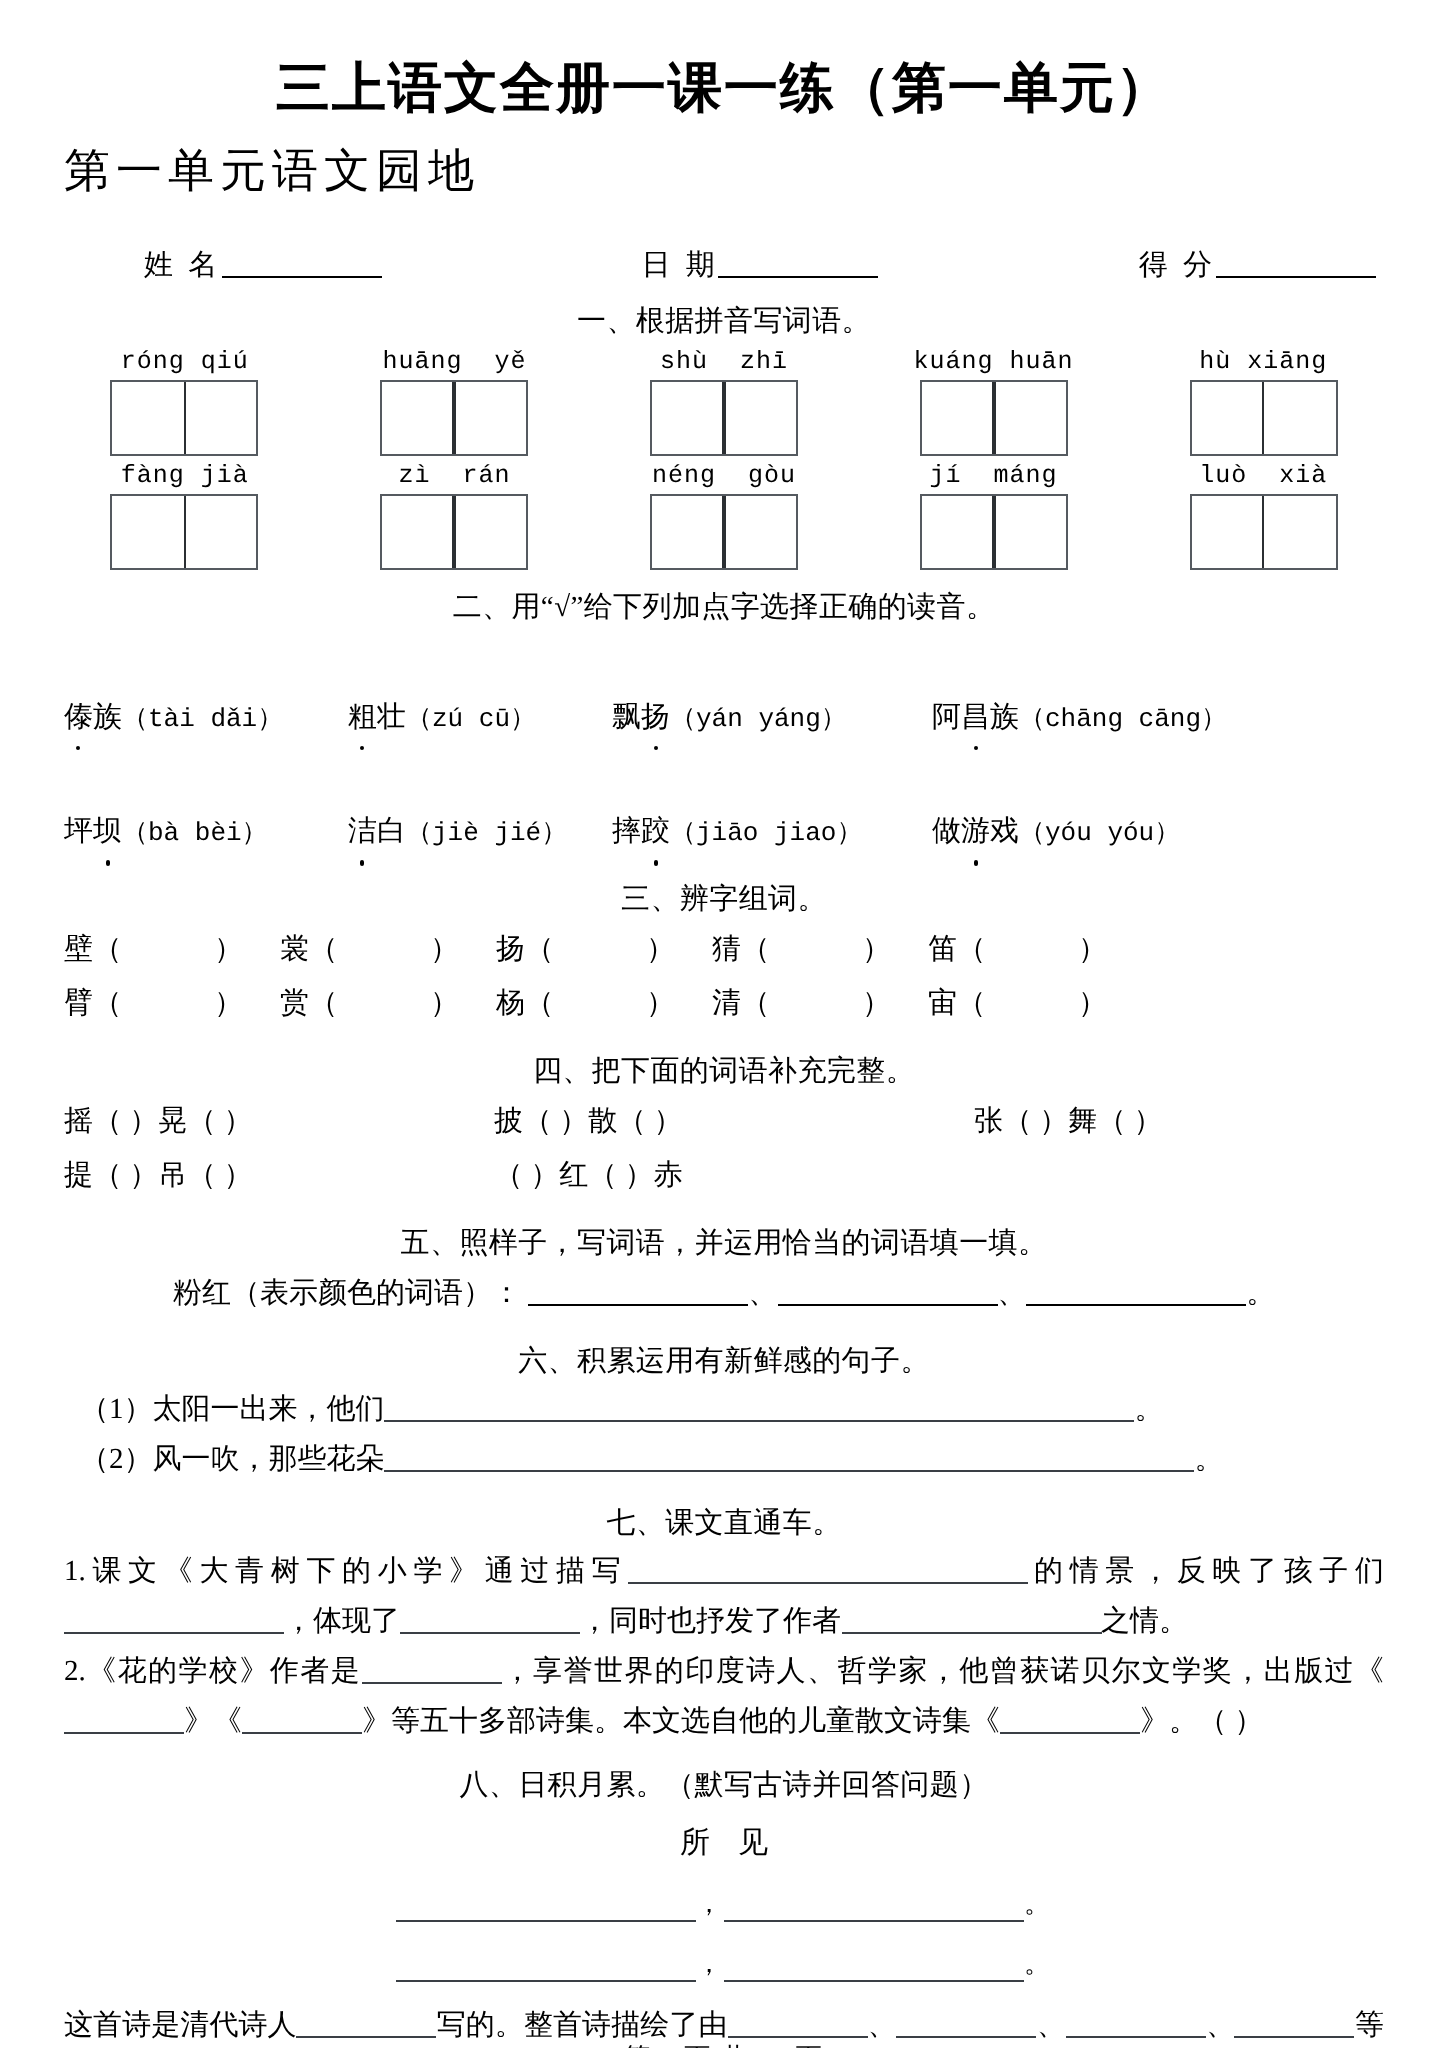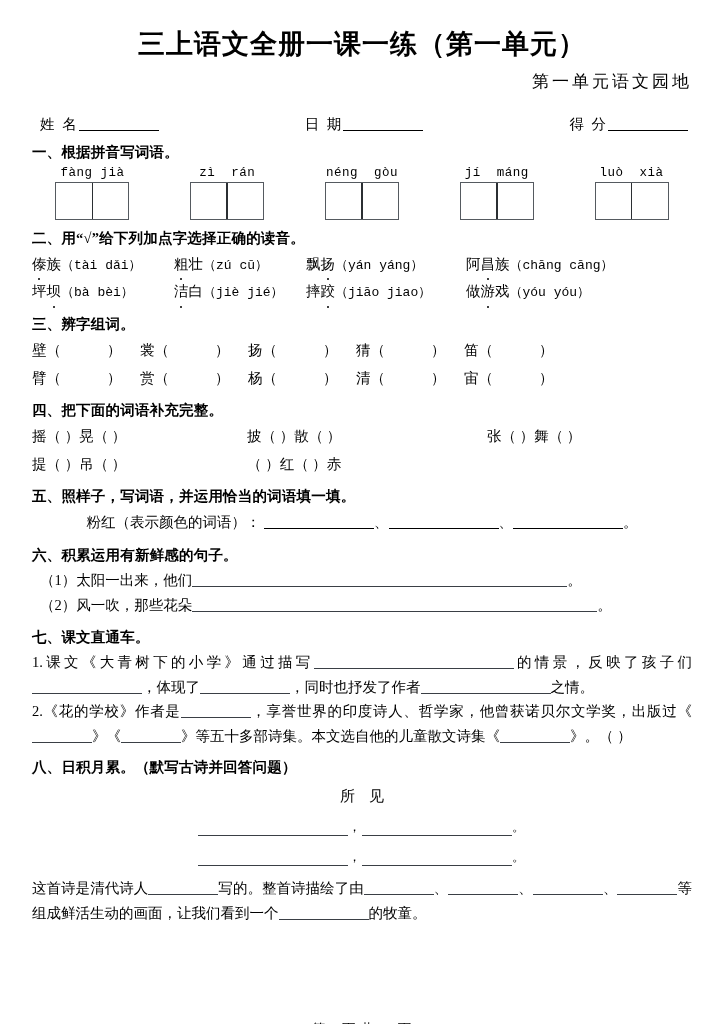--- a/index.html
+++ b/index.html
@@ -27,43 +27,45 @@
   .doc-title {
     text-align: center;
     font-size: 27px;
     font-weight: bold;
     letter-spacing: 1px;
     margin: 28px 0 0 0;
     line-height: 1.25;
     font-family: "Liberation Serif", "DejaVu Serif", serif;
   }
   .doc-subtitle {
-    text-align: right;
-    font-size: 17px;
+    text-align: left;
+    font-size: 23px;
     letter-spacing: 3px;
     margin: 8px 0 0 0;
   }
 
   
   .meta-row {
     display: flex;
     font-size: 14.5px;
     margin-top: 22px;
     padding: 0 4px 0 8px;
+    margin-left: 32px;
   }
   .meta-item { white-space: nowrap; letter-spacing: 2px; }
   .meta-item .ul { letter-spacing: 0; }
   .meta-spacer { flex: 1 1 auto; }
 
   
   .sec-title {
     font-size: 14.5px;
-    font-weight: bold;
+    font-weight: normal;
     margin: 9px 0 3px 0;
     letter-spacing: 0.2px;
+    text-align: center;
   }
 
   
   .pin-block { margin-top: 2px; }
   .pin-row {
     display: flex;
     margin-bottom: 2px;
   }
   .pin-cell {
     width: 132px;
@@ -98,21 +100,21 @@
     margin-left: -0.8px;
     background: #2b2f33;
   }
 
   
   .tone-row {
     display: flex;
     font-size: 14.5px;
     line-height: 1.9;
   }
-  .tone-item { white-space: nowrap; }
+  .tone-item { white-space: nowrap; margin-top: 30px; }
   .tone-item.i1 { width: 142px; }
   .tone-item.i2 { width: 132px; }
   .tone-item.i3 { width: 160px; }
   .tone-item.i4 { width: 200px; }
   .dotted {
     position: relative;
     display: inline-block;
   }
   .dotted::after {
     content: "";
@@ -226,20 +228,42 @@
     <span class="meta-spacer"></span>
     <span class="meta-item"><span>日 期</span><span class="ul ul-w80"></span></span>
     <span class="meta-spacer"></span>
     <span class="meta-item"><span>得 分</span><span class="ul ul-w80"></span></span>
   </div>
 
   <div class="sec-title">一、根据拼音写词语。</div>
   <div class="pin-block">
     <div class="pin-row">
       <div class="pin-cell">
+        <div class="pin-text">róng qiú</div>
+        <div class="tian-box"></div>
+      </div>
+      <div class="pin-cell">
+        <div class="pin-text">huāng  yě</div>
+        <div class="tian-box"></div>
+      </div>
+      <div class="pin-cell">
+        <div class="pin-text">shù  zhī</div>
+        <div class="tian-box"></div>
+      </div>
+      <div class="pin-cell">
+        <div class="pin-text">kuáng huān</div>
+        <div class="tian-box"></div>
+      </div>
+      <div class="pin-cell">
+        <div class="pin-text">hù xiāng</div>
+        <div class="tian-box"></div>
+      </div>
+    </div>
+    <div class="pin-row">
+      <div class="pin-cell">
         <div class="pin-text">fàng jià</div>
         <div class="tian-box"></div>
       </div>
       <div class="pin-cell">
         <div class="pin-text">zì  rán</div>
         <div class="tian-box"></div>
       </div>
       <div class="pin-cell">
         <div class="pin-text">néng  gòu</div>
         <div class="tian-box"></div>

